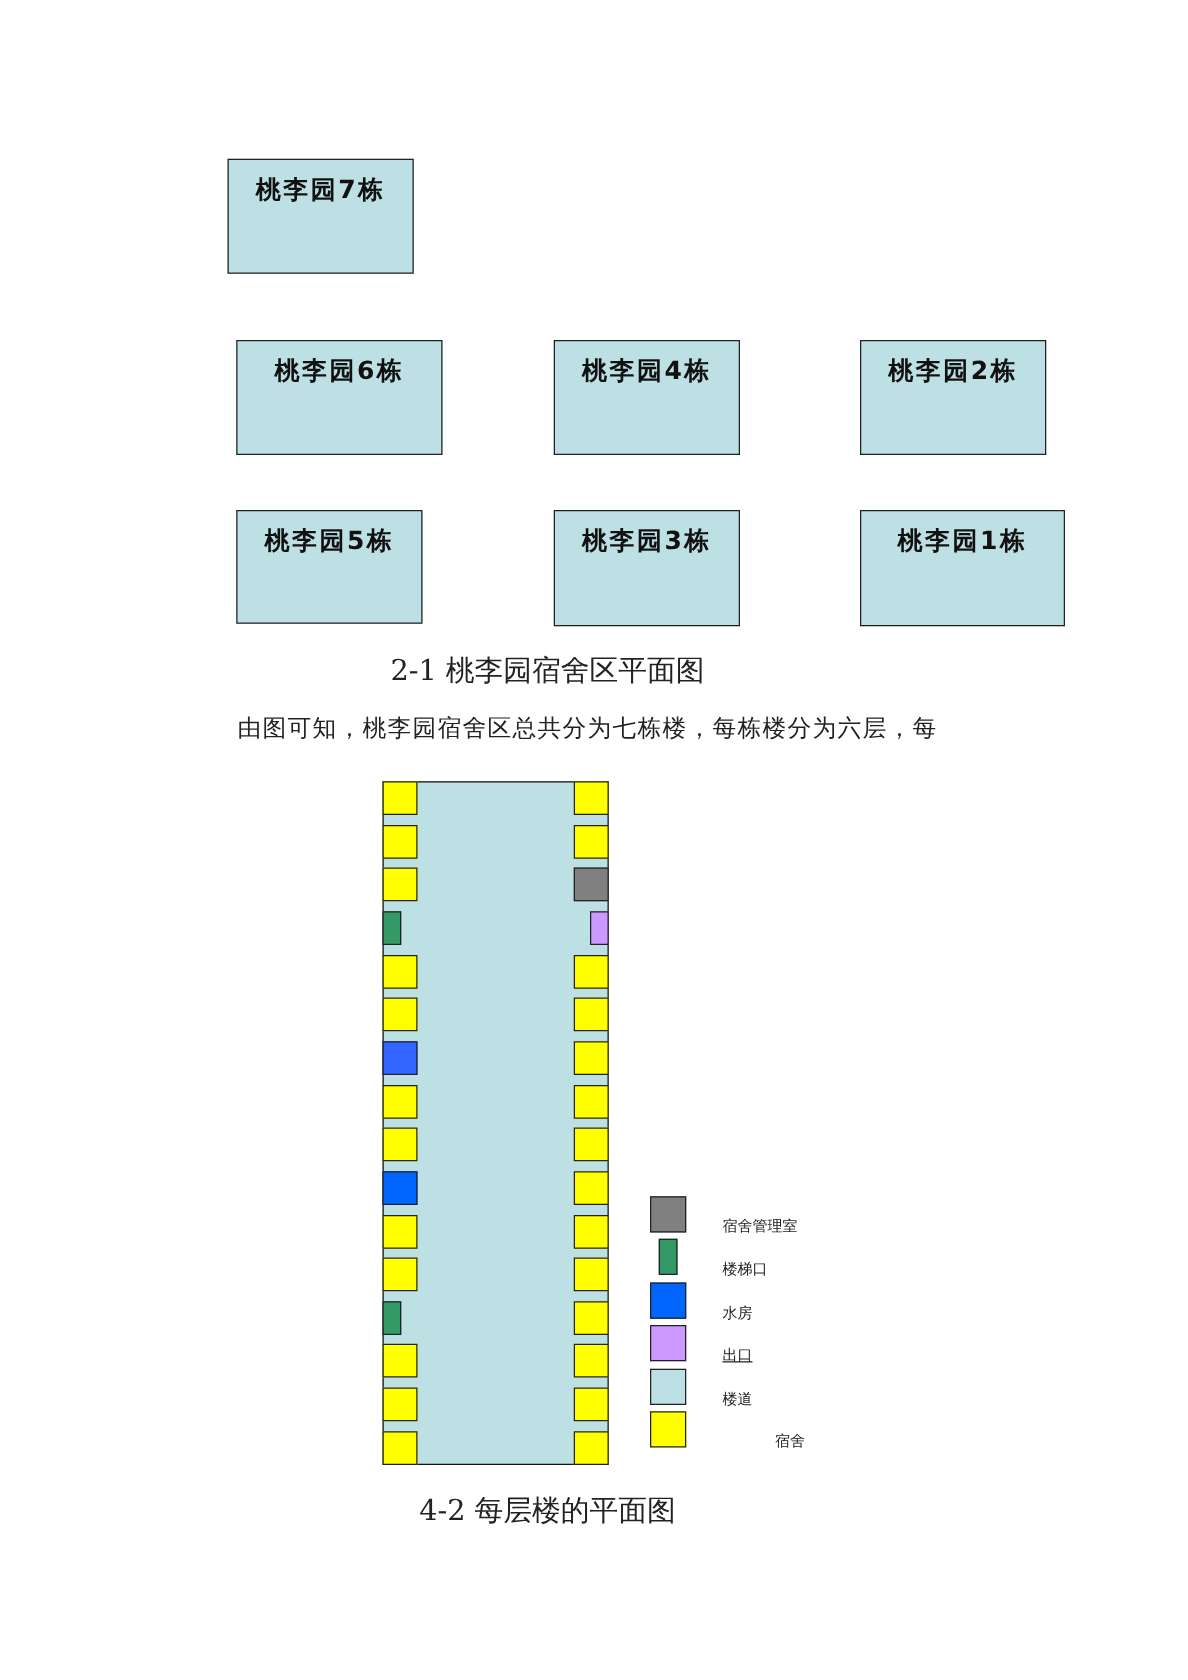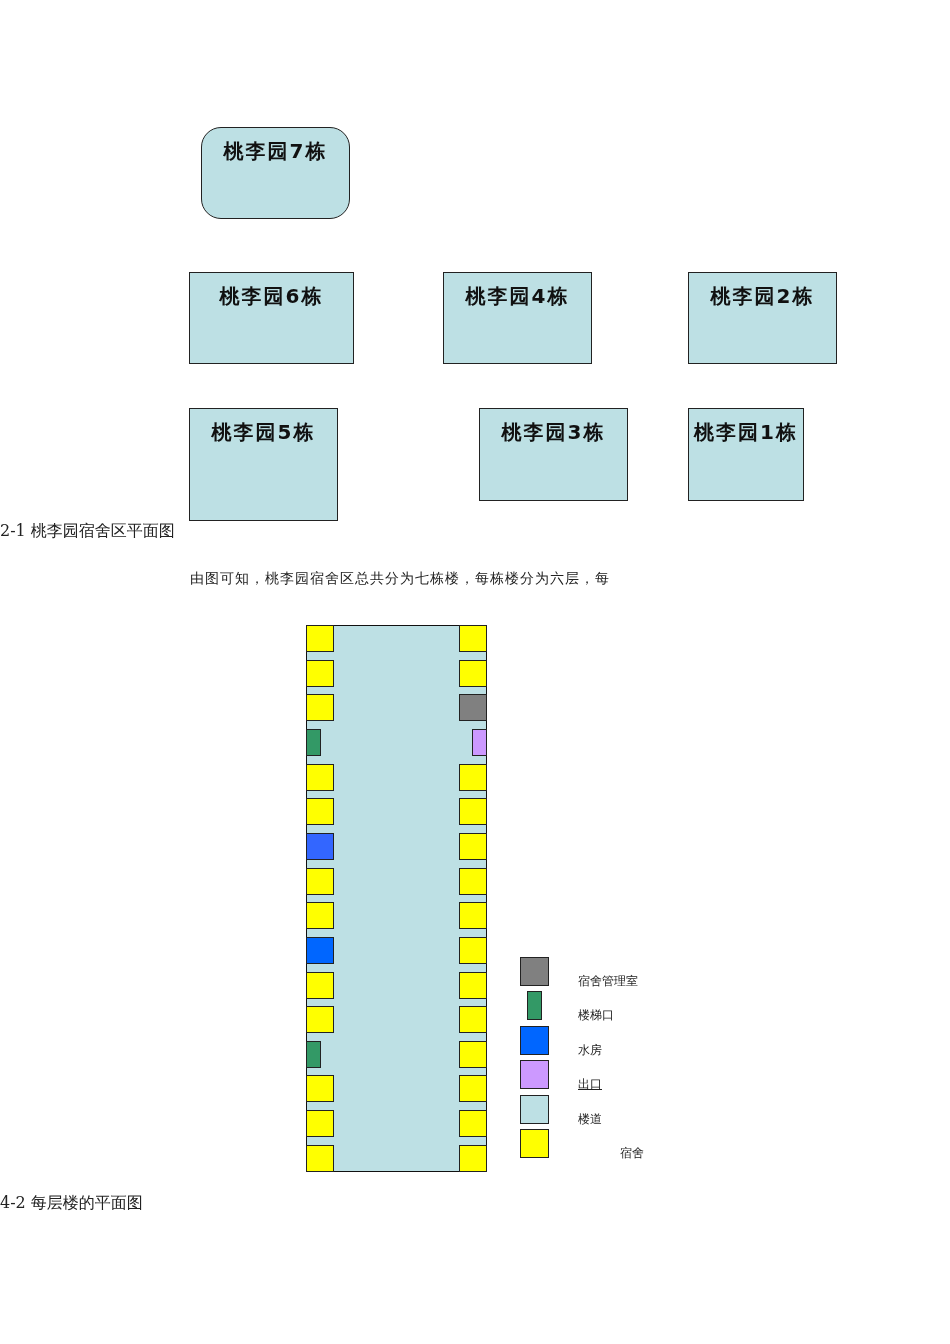--- a/index.html
+++ b/index.html
@@ -1,48 +1,48 @@
 <!DOCTYPE html>
 <html><head>
   <meta charset="utf-8">
   <style>
     html, body { margin: 0; padding: 0; background: #ffffff; }
     body { width: 950px; height: 1344px; position: relative; overflow: hidden; font-family: "DejaVu Serif", "Liberation Serif", serif; }
     .bldg { position: absolute; width: 146px; height: 90px; background: #bde0e4; border: 1px solid #222; box-sizing: border-box; }
     .bldg-label { position: absolute; top: 10px; left: 0; right: 0; text-align: center; font-family: "DejaVu Sans", "Liberation Sans", sans-serif; font-weight: bold; font-size: 20px; color: #111; letter-spacing: 2px; }
-    .caption { position: absolute; left: 0; width: 876px; font-size: 16px; color: #222; }
-    .para { position: absolute; left: 190px; top: 570px; font-size: 14px; color: #222; letter-spacing: 1px; white-space: nowrap; }
+    .caption { position: absolute; left: 0; width: 876px; text-align: center; font-size: 23px; color: #222; }
+    .para { position: absolute; left: 190px; top: 570px; font-size: 19px; color: #222; letter-spacing: 1px; white-space: nowrap; }
     .corridor { position: absolute; left: 306px; top: 625px; width: 181px; height: 547px; background: #bde0e4; border: 1.5px solid #111; box-sizing: border-box; }
     .cell { position: absolute; border: 1px solid #222; box-sizing: border-box; }
     .legend-swatch { position: absolute; border: 1px solid #222; box-sizing: border-box; }
     .legend-label { position: absolute; font-size: 12px; color: #222; white-space: nowrap; }
   </style>
 </head>
 <body>
 
 <div id="fig1">
-    <div class="bldg" style="left: 201px; top: 127px; width: 149px; height: 92px; border-radius: 20px;">
+    <div class="bldg" style="left: 182px; top: 127px; width: 149px; height: 92px;">
       <div class="bldg-label">桃李园7栋</div>
     </div>
     <div class="bldg" style="left: 189px; top: 272px; width: 165px; height: 92px;">
       <div class="bldg-label">桃李园6栋</div>
     </div>
     <div class="bldg" style="left: 443px; top: 272px; width: 149px; height: 92px;">
       <div class="bldg-label">桃李园4栋</div>
     </div>
     <div class="bldg" style="left: 688px; top: 272px; width: 149px; height: 92px;">
       <div class="bldg-label">桃李园2栋</div>
     </div>
-    <div class="bldg" style="left: 189px; top: 408px; width: 149px; height: 113px;">
+    <div class="bldg" style="left: 189px; top: 408px; width: 149px; height: 91px;">
       <div class="bldg-label">桃李园5栋</div>
     </div>
-    <div class="bldg" style="left: 443px; top: 408px; width: 149px; height: 93px; margin-left: 36px;">
+    <div class="bldg" style="left: 443px; top: 408px; width: 149px; height: 93px;">
       <div class="bldg-label">桃李园3栋</div>
     </div>
-    <div class="bldg" style="left: 688px; top: 408px; width: 116px; height: 93px;">
+    <div class="bldg" style="left: 688px; top: 408px; width: 164px; height: 93px;">
       <div class="bldg-label">桃李园1栋</div>
     </div>
   </div>
 <div class="caption" style="top:521px;">2-1 桃李园宿舍区平面图</div>
 <div class="para">由图可知，桃李园宿舍区总共分为七栋楼，每栋楼分为六层，每</div>
 
 <div id="fig2">
   <div class="corridor"></div>
 <div class="cell" style="background: rgb(255, 255, 0); left: 306px; top: 625px; width: 28px; height: 27px;"></div>
     <div class="cell" style="background: rgb(255, 255, 0); left: 306px; top: 659.65px; width: 28px; height: 27px;"></div>

